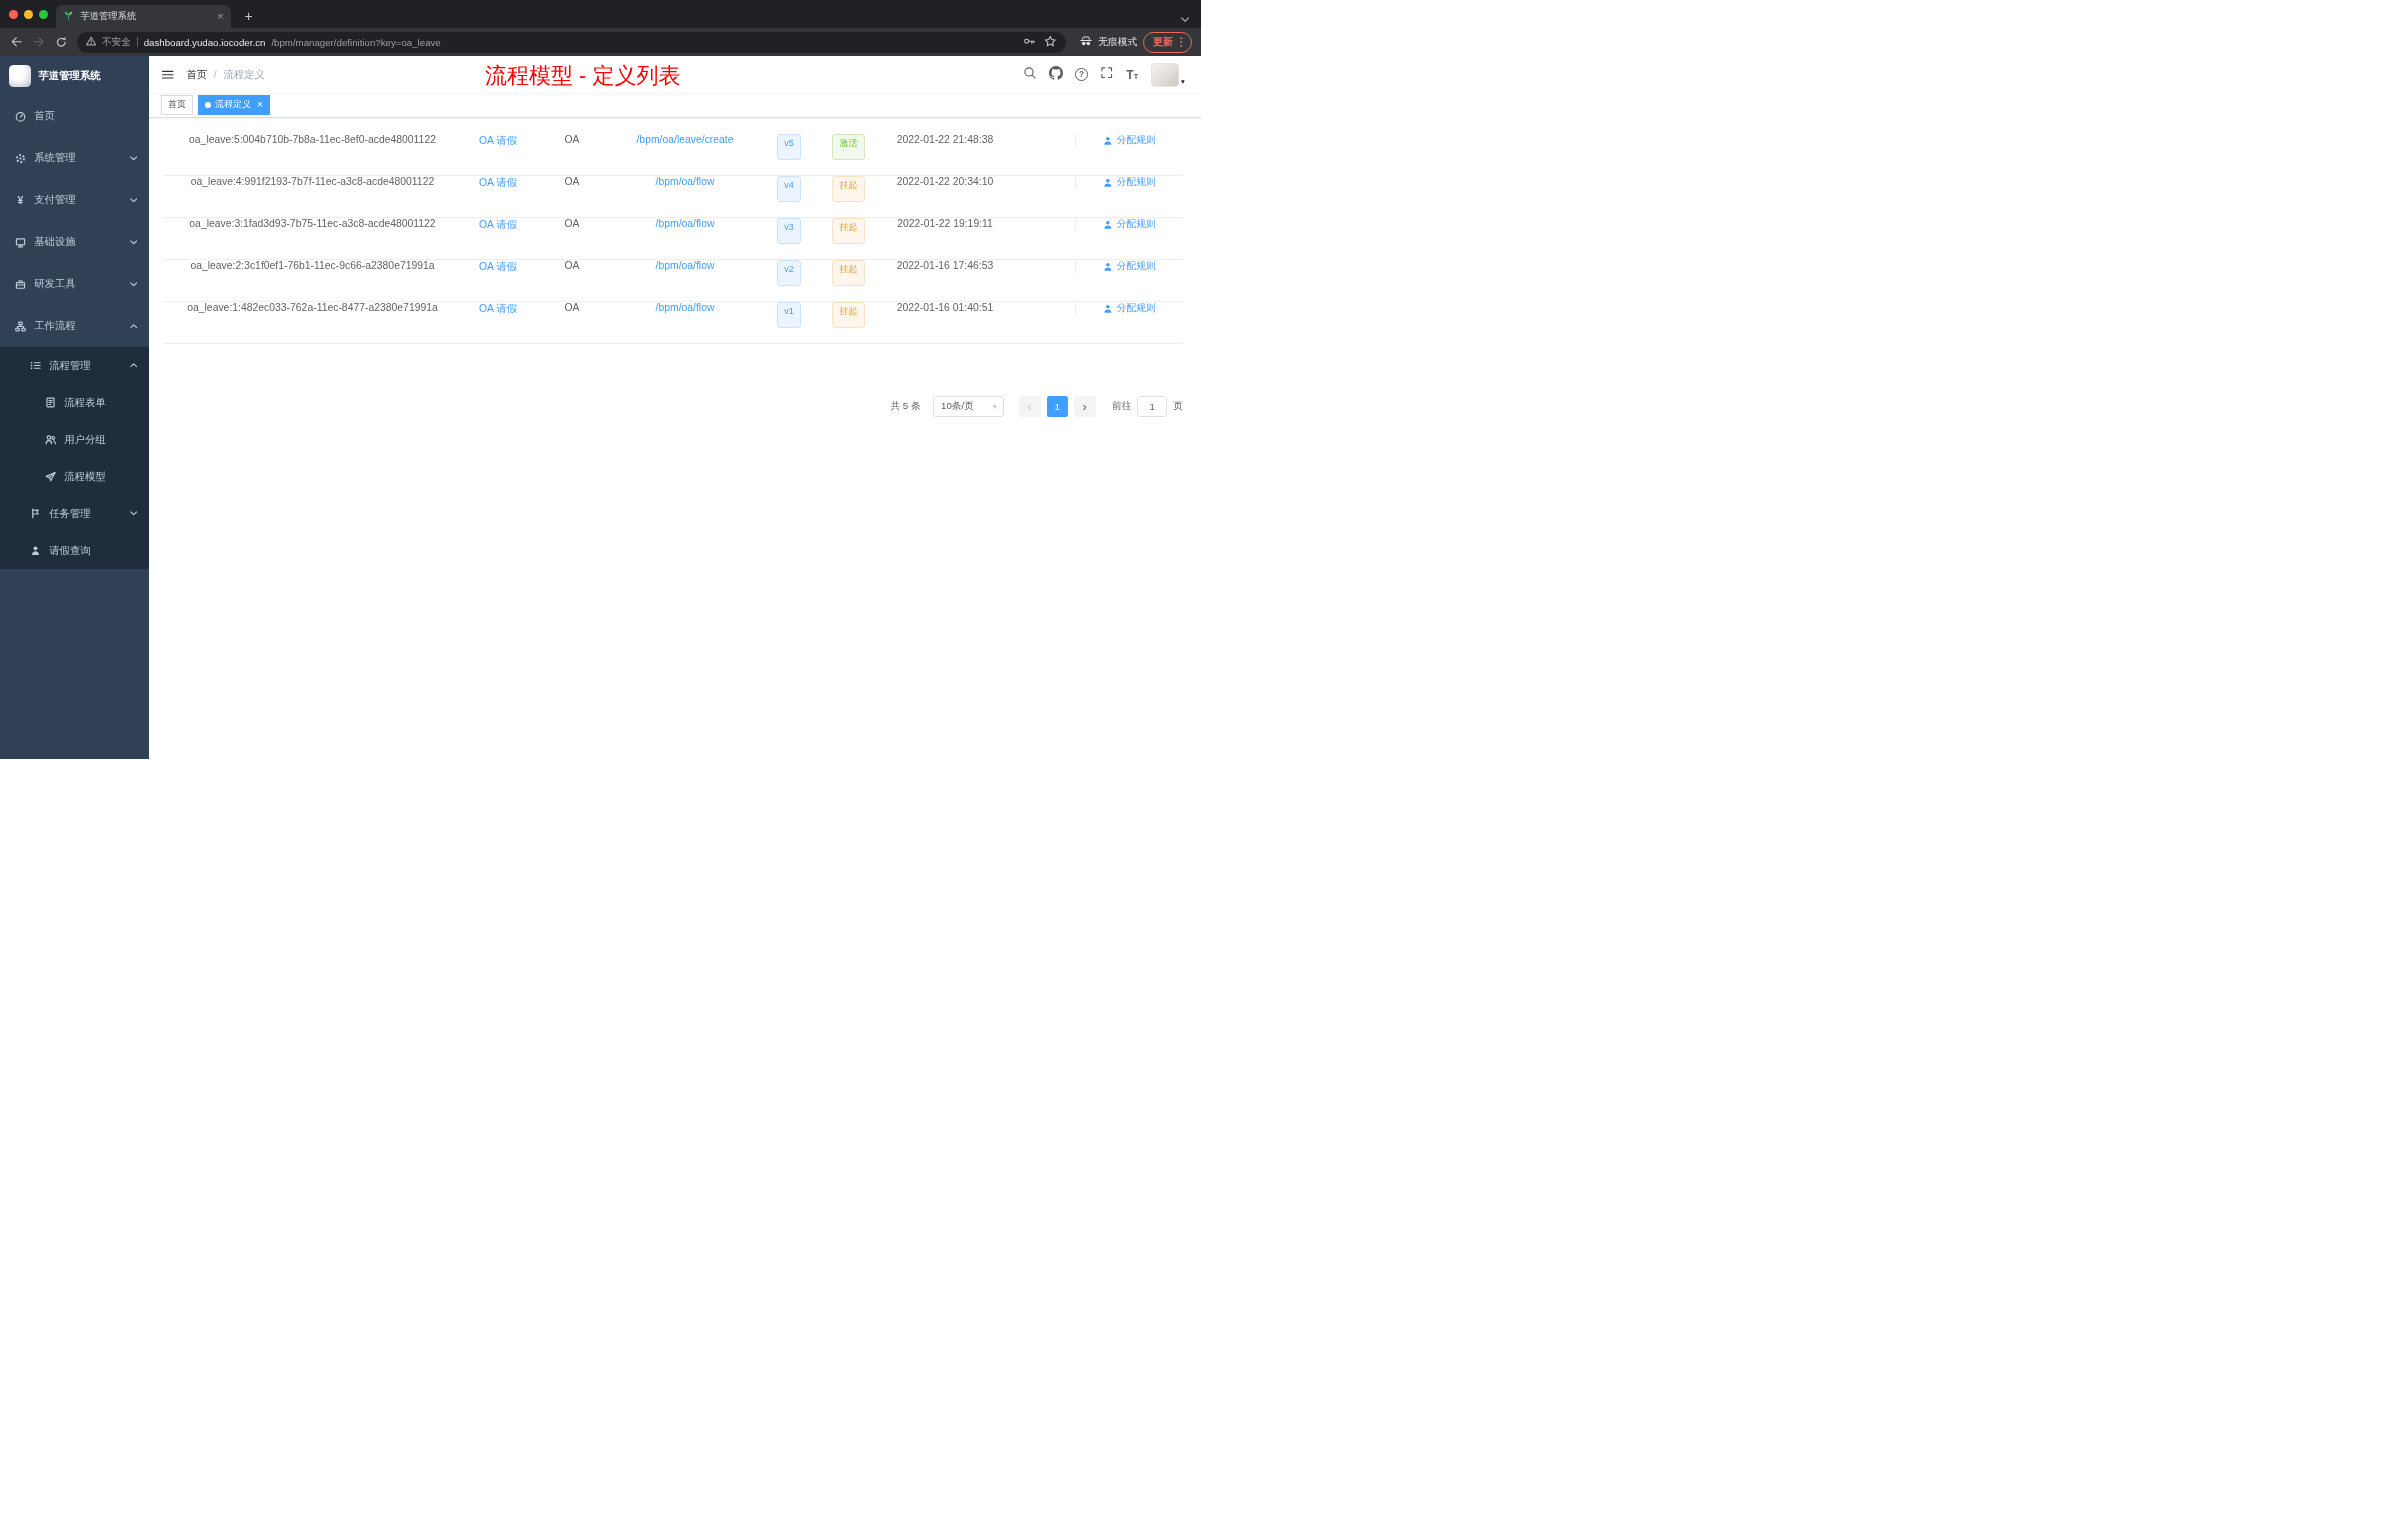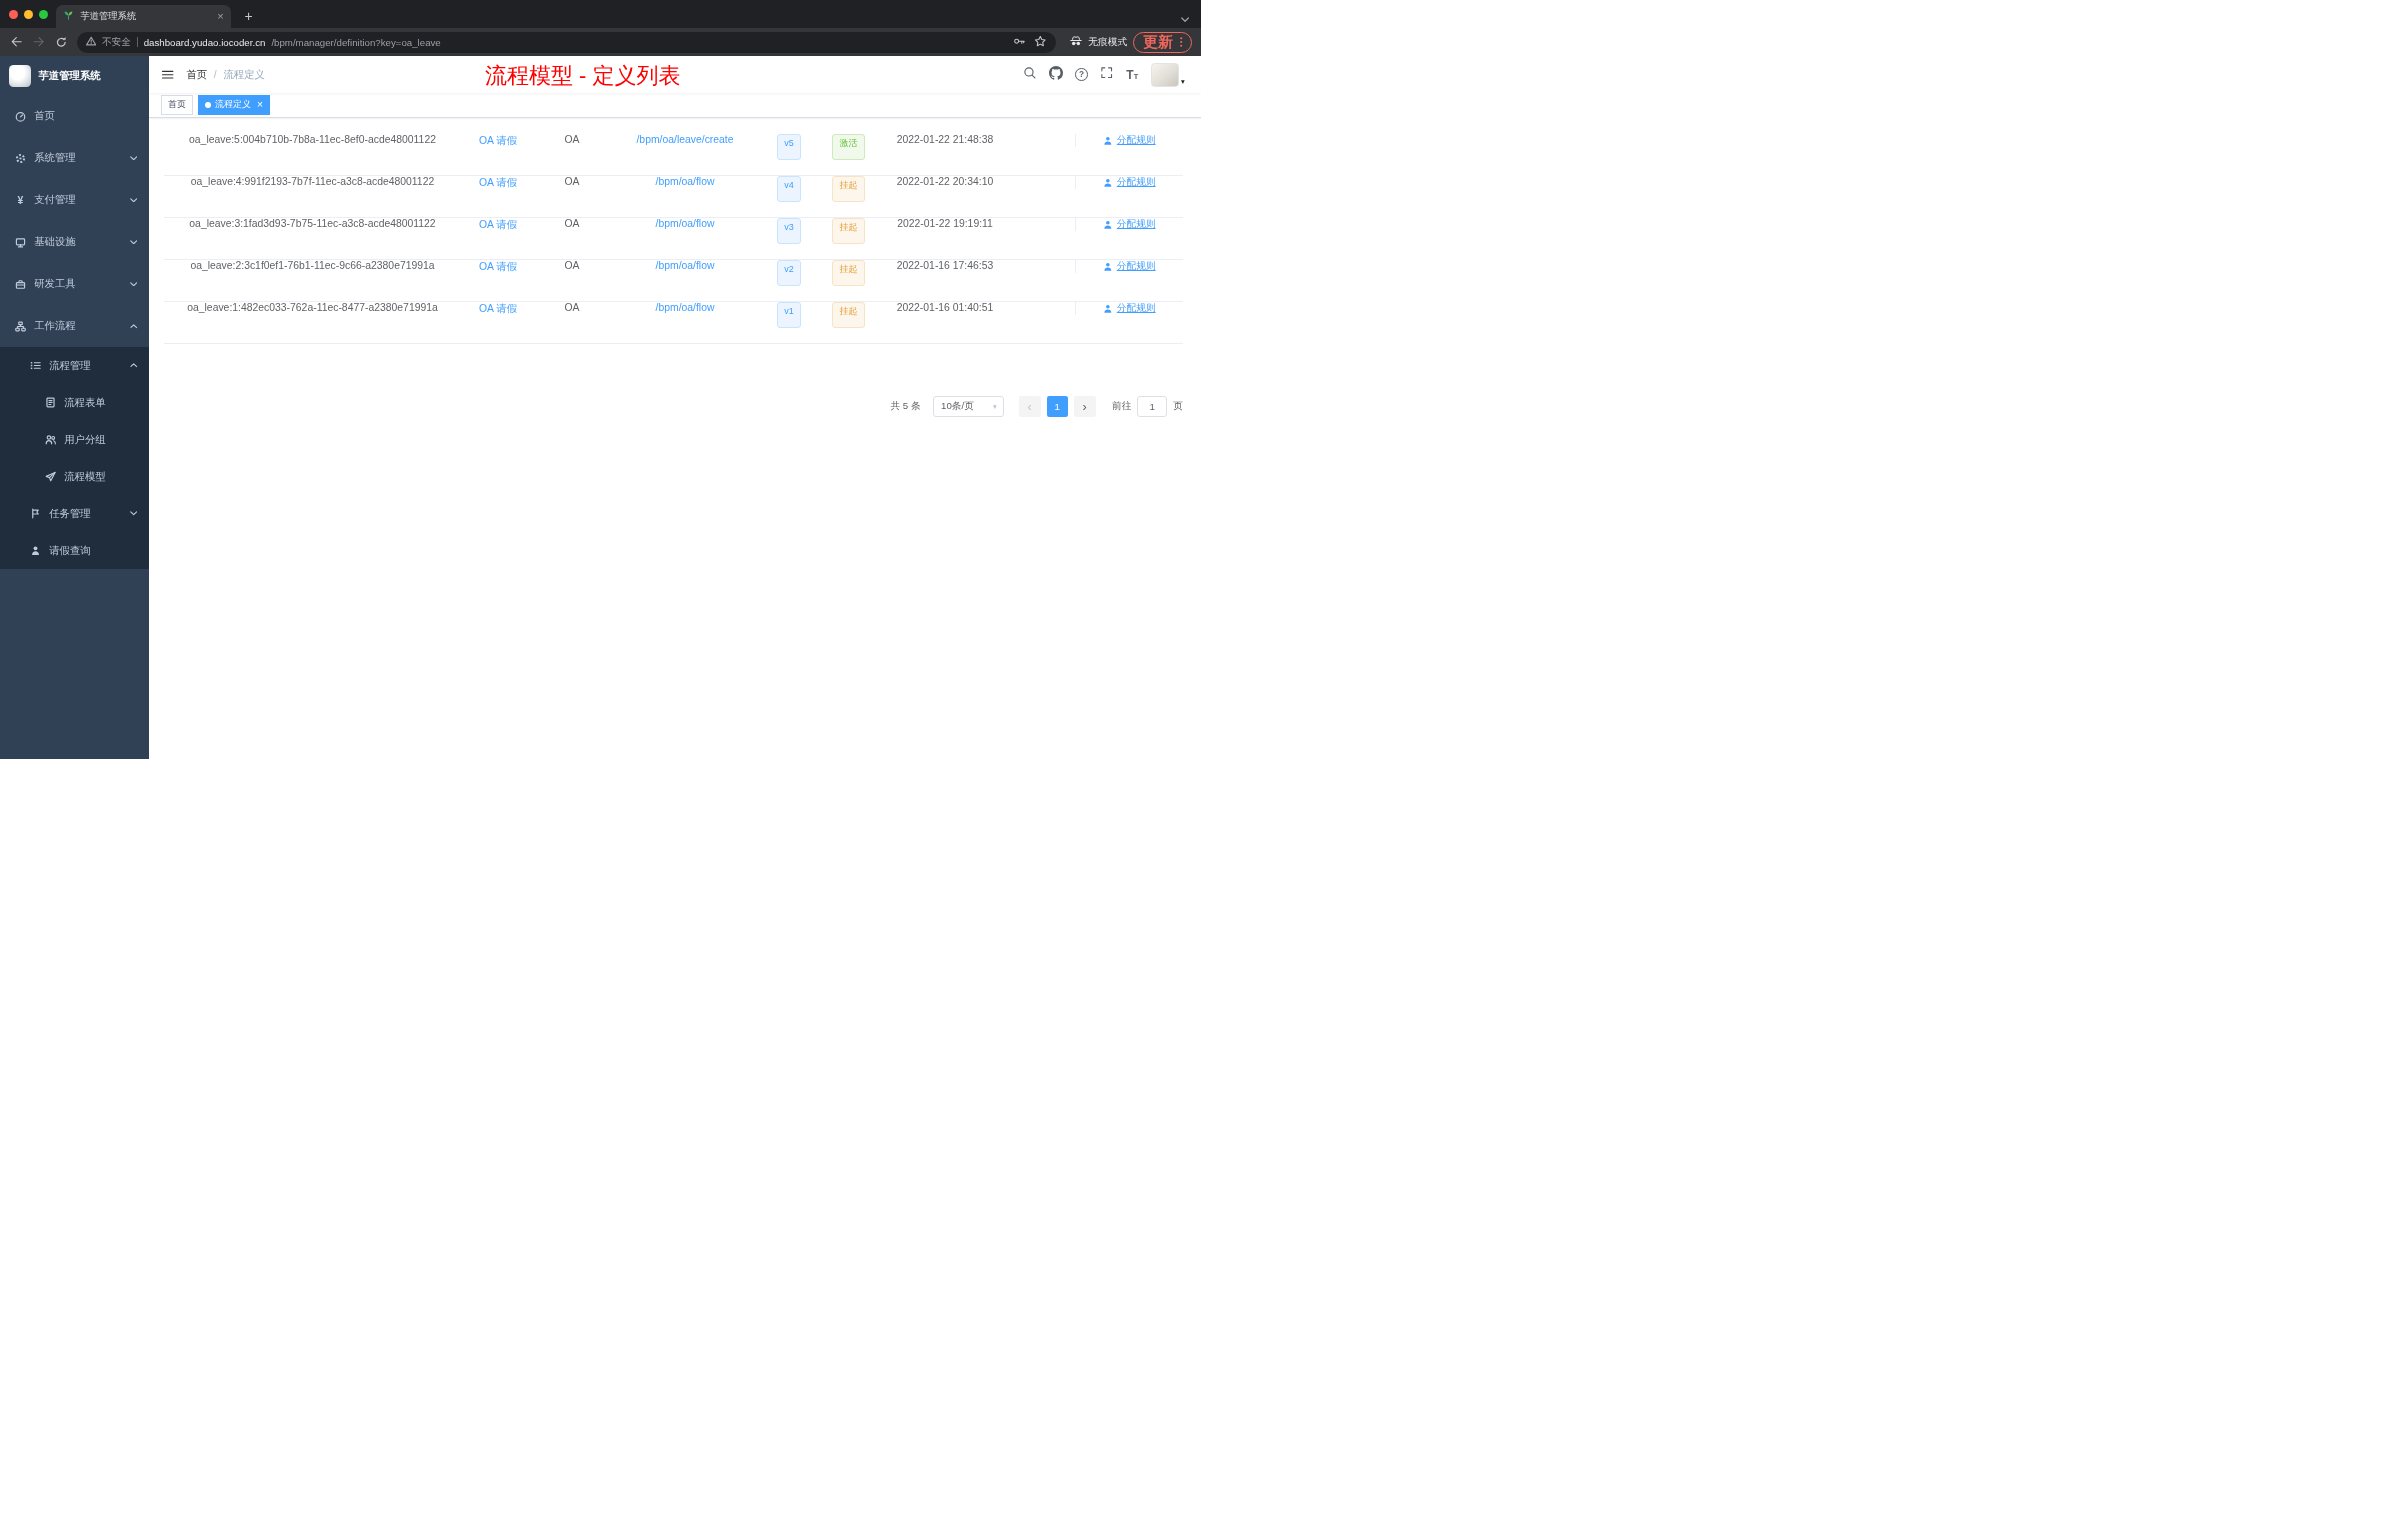--- a/index.html
+++ b/index.html
@@ -28,21 +28,21 @@
   .urlbar { flex:1; height:21px; margin:0 7.4px 0 4.5px; background:#202124; border-radius:10.4px;
             display:flex; align-items:center; gap:6px; padding:0 9px; font-size:9.7px; color:#9aa0a6;
             white-space:nowrap; overflow:hidden; cursor:text; }
   .warn-icon { color:#9aa0a6; flex:none; }
   .url-div { width:0.7px; height:10.4px; background:#5f6368; flex:none; }
   .url-domain { color:#e8eaed; }
   .url-path { color:#9aa0a6; flex:1; overflow:hidden; }
   .url-actions { display:flex; gap:9px; align-items:center; color:#c6c9cc; }
   .chip { display:flex; align-items:center; gap:5.2px; color:#e8eaed; font-size:9.7px; padding:0 6px; }
   .update { height:21px; border:1.5px solid #ee675c; border-radius:10.4px; color:#ee675c; display:flex;
-            align-items:center; gap:3px; padding:0 4.5px 0 9px; font-size:15px; font-weight:bold; cursor:pointer; }
+            align-items:center; gap:3px; padding:0 4.5px 0 9px; font-size:10px; font-weight:bold; cursor:pointer; }
 
   
   .app { position:absolute; top:56px; left:0; right:0; bottom:0; background:#fff; }
 
   
   .sidebar { position:absolute; top:0; bottom:0; left:0; width:149px; background:#304156; overflow:hidden; }
   .brand { height:39px; display:flex; align-items:center; gap:7.4px; padding:0 9px; }
   .logo { width:22px; height:22px; border-radius:4.5px; flex:none;
           background:radial-gradient(circle at 40% 35%, #ffffff 0 35%, #d9dde2 70%, #b6bec7 100%); }
   .brand-title { color:#fff; font-size:10.4px; font-weight:bold; white-space:nowrap; }
@@ -95,21 +95,21 @@
   .tr { display:flex; align-items:flex-start; height:42px; border-bottom:0.7px solid #ebeef5; font-size:10.4px; color:#606266; }
   .td { display:flex; align-items:center; justify-content:center; }
   .c1{width:297px}.c2{width:74px}.c3{width:74px}.c4{width:152px}.c5{width:56px}.c6{width:63px}.c7{width:130px}
   .cfill{flex:1}
   .c8{width:108px; border-left:0.7px solid #ebeef5;}
   a.link { color:#409eff; text-decoration:none; cursor:pointer; }
   .el-tag { height:26px; line-height:16.3px; padding:0 6.7px; border-radius:3px; font-size:9px; border:0.7px solid transparent; }
   .t-blue { background:#ecf5ff; border-color:#c9e4ff; color:#409eff; }
   .t-green { background:#f0f9eb; border-color:#cde9bd; color:#67c23a; }
   .t-yellow { background:#fdf6ec; border-color:#f8e3c5; color:#e6a23c; }
-  .action { display:flex; align-items:center; gap:3.7px; color:#409eff; font-size:9.7px; cursor:pointer;text-decoration:underline; }
+  .action { display:flex; align-items:center; gap:3.7px; color:#409eff; font-size:9.7px; cursor:pointer; }
 
   
   .pagination { position:absolute; right:18px; top:278px; height:21px; display:flex; align-items:center;
                 font-size:9.7px; color:#606266; }
   .pg-total { margin-right:12px; }
   .pg-size { width:71px; height:21px; border:0.7px solid #dcdfe6; border-radius:3px; display:flex; align-items:center;
              justify-content:space-between; padding:0 6px 0 7.4px; margin-right:15px; cursor:pointer; background:#fff; }
   .sel-caret { color:#c0c4cc; font-size:7.4px; }
   .pg-btn { width:22px; height:21px; border-radius:2.2px; background:#f4f4f5; display:flex; align-items:center;
             justify-content:center; font-size:12.6px; cursor:pointer; }

